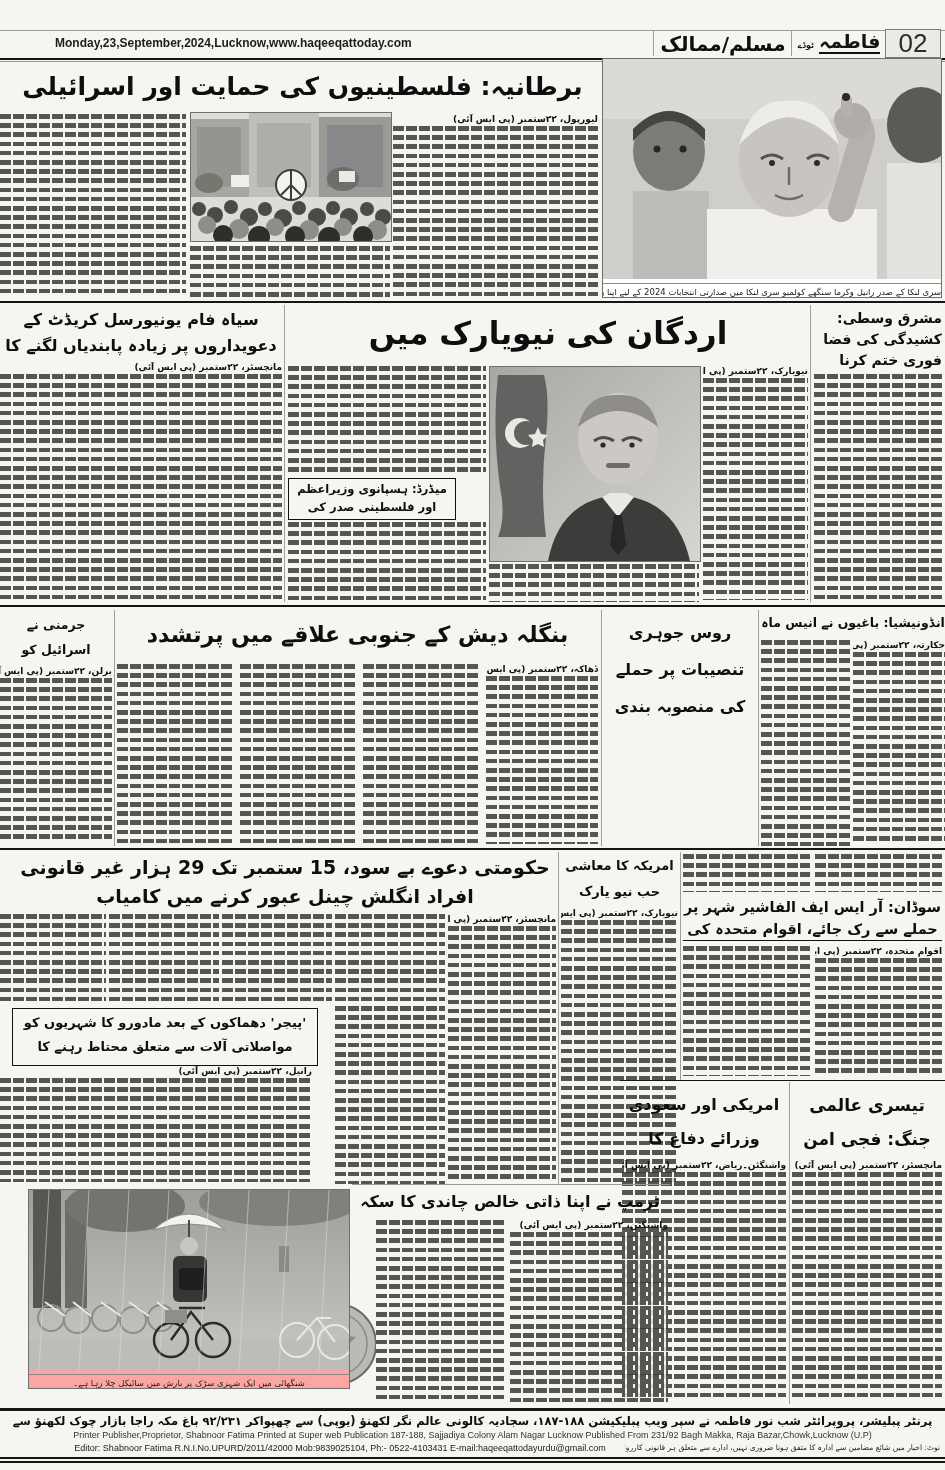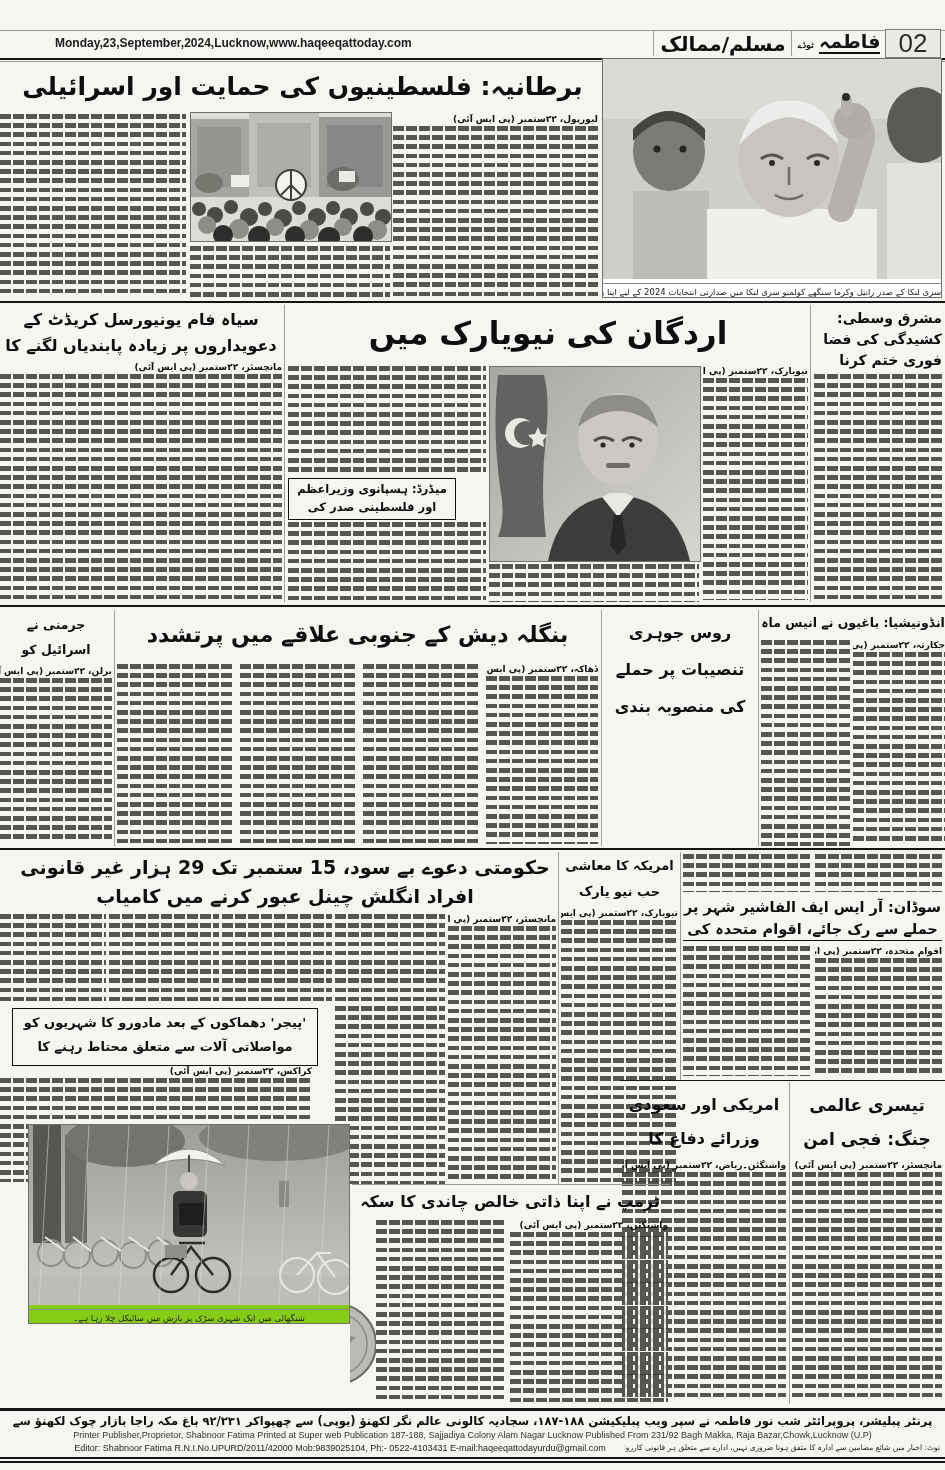--- a/index.html
+++ b/index.html
@@ -205,21 +205,21 @@
     <div class="dateline">مانچسٹر، ۲۲ستمبر (پی ایس آئی)</div>
     <div class="fill" style="height:256px"></div>
   </div>
   <div class="abs fill" style="left:335px;top:914px;width:110px;height:270px"></div>
   <div class="abs fill" style="left:222px;top:914px;width:110px;height:88px"></div>
   <div class="abs fill" style="left:109px;top:914px;width:110px;height:88px"></div>
   <div class="abs fill" style="left:0;top:914px;width:106px;height:88px"></div>
 
   <div class="abs boxhead" style="left:12px;top:1008px;width:296px;height:52px;font-size:13px;line-height:24px;padding:2px 4px">'پیجر' دھماکوں کے بعد مادورو کا شہریوں کو مواصلاتی آلات سے متعلق محتاط رہنے کا مشورہ</div>
   <div class="abs" style="left:0;top:1066px;width:312px;height:118px">
-    <div class="dateline">کراکس، ۲۲ستمبر (پی ایس آئی)</div>
+    <div class="dateline">رانیل، ۲۲ستمبر (پی ایس آئی)</div>
     <div class="fill" style="height:104px"></div>
   </div>
   <div class="abs vrule" style="left:558px;top:852px;height:332px"></div>
 
   <div class="abs hl" style="left:561px;top:853px;width:117px;height:52px;font-size:13px;line-height:26px">امریکہ کا معاشی حب نیو یارک چوہوں سے شدید متاثر</div>
   <div class="abs" style="left:561px;top:908px;width:117px;height:276px">
     <div class="dateline">نیویارک، ۲۲ستمبر (پی ایس آئی)</div>
     <div class="fill" style="height:262px"></div>
   </div>
   <div class="abs vrule" style="left:680px;top:852px;height:228px"></div>
@@ -242,21 +242,21 @@
   </div>
   <div class="abs vrule" style="left:789px;top:1082px;height:322px"></div>
 
   <div class="abs hl" style="left:792px;top:1088px;width:150px;height:68px;font-size:17px;line-height:34px">تیسری عالمی جنگ: فجی امن کی جگہ ہو سکتی ہے</div>
   <div class="abs" style="left:792px;top:1160px;width:150px;height:244px">
     <div class="dateline">مانچسٹر، ۲۲ستمبر (پی ایس آئی)</div>
     <div class="fill" style="height:230px"></div>
   </div>
 
   <div class="abs grule" style="left:352px;top:1184px;width:318px;height:1px"></div>
-  <div class="abs photo" style="left:28px;top:1124px;width:320px;height:198px;background:#84cc16">
+  <div class="abs photo" style="left:28px;top:1189px;width:320px;height:198px;background:#fca5a5">
     <svg width="320" height="180" viewBox="0 0 320 180">
       <defs>
           <linearGradient id="rbg" x1="0" y1="0" x2="0" y2="1">
         <stop offset="0" stop-color="#9e9e9b"></stop>
             <stop offset="1" stop-color="#c8c8c5"></stop>
           </linearGradient>
         </defs>
       <rect width="320" height="180" fill="url(#rbg)"></rect>
       <rect x="0" y="0" width="66" height="118" fill="#59595600"></rect>
       <rect x="4" y="0" width="28" height="118" fill="#565653"></rect>

